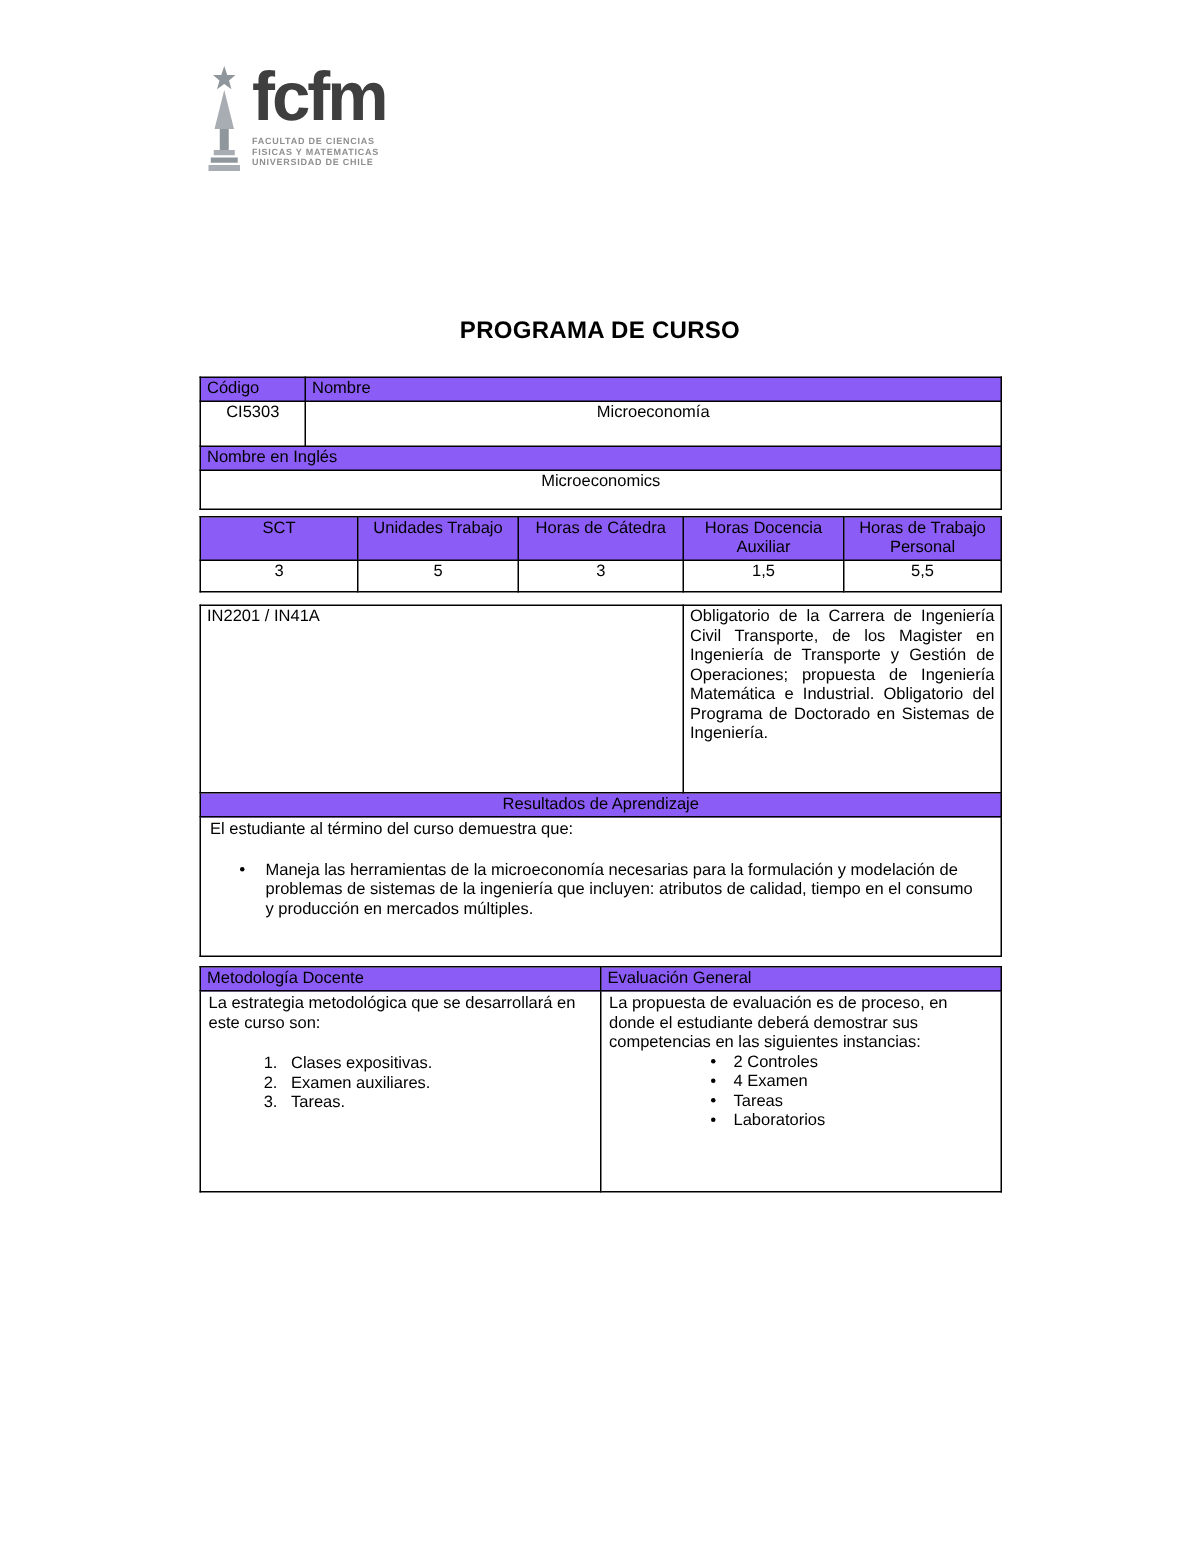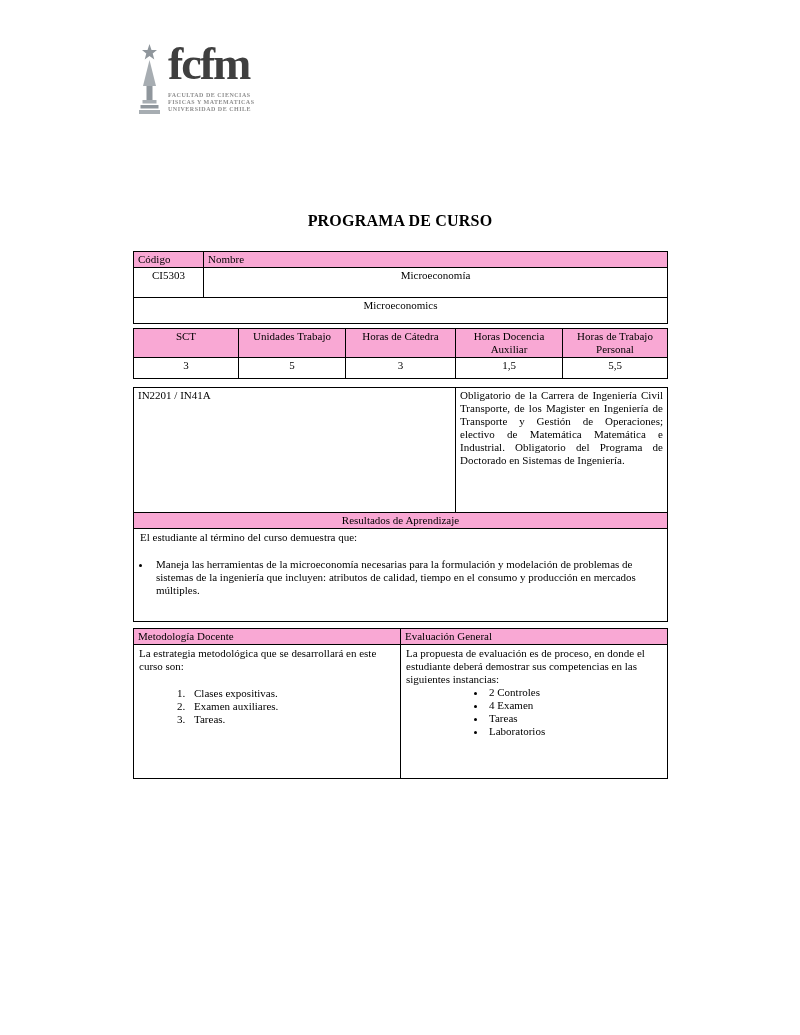--- a/index.html
+++ b/index.html
@@ -2,21 +2,21 @@
 <html><head>
 <meta charset="utf-8">
 <style>
   * { margin:0; padding:0; box-sizing:border-box; }
   html,body { background:#ffffff; }
   body {
     width:800px; height:1035px;
     font-family:"Liberation Sans", sans-serif;
     color:#000;
   }
-  .page { position:relative; width:752px; height:1035px; background:#fff; overflow:hidden;font-family:Liberation Serif, serif; }
+  .page { position:relative; width:752px; height:1035px; background:#fff; overflow:hidden; }
 
   
   .logo { position:absolute; left:136px; top:42px; display:flex; gap:5px; }
   .emblem { width:27px; height:78px; }
   .logo-right { display:flex; flex-direction:column; }
   .brand {
     font-size:46px; font-weight:bold; color:#3f3f3f;
     line-height:44px; letter-spacing:-2px;
   }
   .logo-sub {
@@ -30,21 +30,21 @@
     text-align:center; font-size:16px; font-weight:bold; letter-spacing:0.2px;
   }
 
   
   .tables { position:absolute; top:251px; left:133px; width:535px; }
   table.t {
     border-collapse:collapse; width:535px; table-layout:fixed;
     font-size:11px; line-height:13px;
   }
   .t td { border:1px solid #000; padding:1px 4px; vertical-align:top; }
-  .hd { background:#f9a8d4; }
+  .hd { background:#8b5cf6; }
   .ctr { text-align:center; }
   .al  { text-align:left; }
   .mid { vertical-align:middle; }
 
   .t2 { margin-top:4px; }
   .t3 { margin-top:8px; }
   .t4 { margin-top:6px; }
 
   tr.h15 td { height:15px; }
   tr.h14 td { height:14px; }
@@ -52,21 +52,21 @@
   tr.r26 td { height:26px; }
   tr.sct-hd td { height:28px; }
   tr.sct-val td { height:21px; }
   tr.req-body td { height:125px; }
   tr.res-body td { height:93px; }
   tr.met-body td { height:134px; }
 
   .just { text-align:justify; padding-right:5px; }
 
   .res-cell p { padding:1px 2px 0 2px; }
-  .res-cell ul { margin:14px 0 0 14px; padding-right:12px; }
+  .res-cell ul { margin:14px 0 0 35px; padding-right:12px; }
   .res-cell li { padding-left:4px; }
 
   .met-cell p, .eva-cell p { padding:1px 1px 0 1px; }
   .met-cell ol { margin:14px 0 0 30px; }
   .met-cell li { padding-left:6px;margin-left:20px; }
   .eva-cell ul { margin:0 0 0 82px; }
   .eva-cell li { padding-left:2px; }
 </style>
 </head>
 <body>
@@ -105,20 +105,23 @@
         </colgroup>
       <tbody>
           <tr class="h15">
         <td class="hd al">Código</td>
         <td class="hd al">Nombre</td>
       </tr>
       <tr class="r30">
         <td class="ctr">CI5303</td>
         <td class="ctr">Microeconomía</td>
       </tr>
+      <tr class="h15">
+        <td class="hd al" colspan="2">Nombre en Inglés</td>
+      </tr>
       <tr class="r26">
         <td class="ctr" colspan="2">Microeconomics</td>
       </tr>
     </tbody>
       </table>
 
     <table class="t t2">
       <colgroup>
           <col style="width:105px">
           <col style="width:107px">
@@ -145,21 +148,21 @@
       </table>
 
     <table class="t t3">
       <colgroup>
           <col style="width:322px">
           <col>
         </colgroup>
       <tbody>
       <tr class="req-body">
         <td class="al">IN2201 / IN41A</td>
-        <td class="just">Obligatorio de la Carrera de Ingeniería Civil Transporte, de los Magister en Ingeniería de Transporte y Gestión de Operaciones; electivo de Matemática Matemática e Industrial. Obligatorio del Programa de Doctorado en Sistemas de Ingeniería.</td>
+        <td class="just">Obligatorio de la Carrera de Ingeniería Civil Transporte, de los Magister en Ingeniería de Transporte y Gestión de Operaciones; propuesta de Ingeniería Matemática e Industrial. Obligatorio del Programa de Doctorado en Sistemas de Ingeniería.</td>
       </tr>
       <tr class="h14">
         <td class="hd ctr" colspan="2">Resultados de Aprendizaje</td>
       </tr>
       <tr class="res-body">
         <td class="res-cell" colspan="2">
           <p>El estudiante al término del curso demuestra que:</p>
           <ul>
             <li>Maneja las herramientas de la microeconomía necesarias para la formulación y modelación de problemas de sistemas de la ingeniería que incluyen: atributos de calidad, tiempo en el consumo y producción en mercados múltiples.</li>
           </ul>

